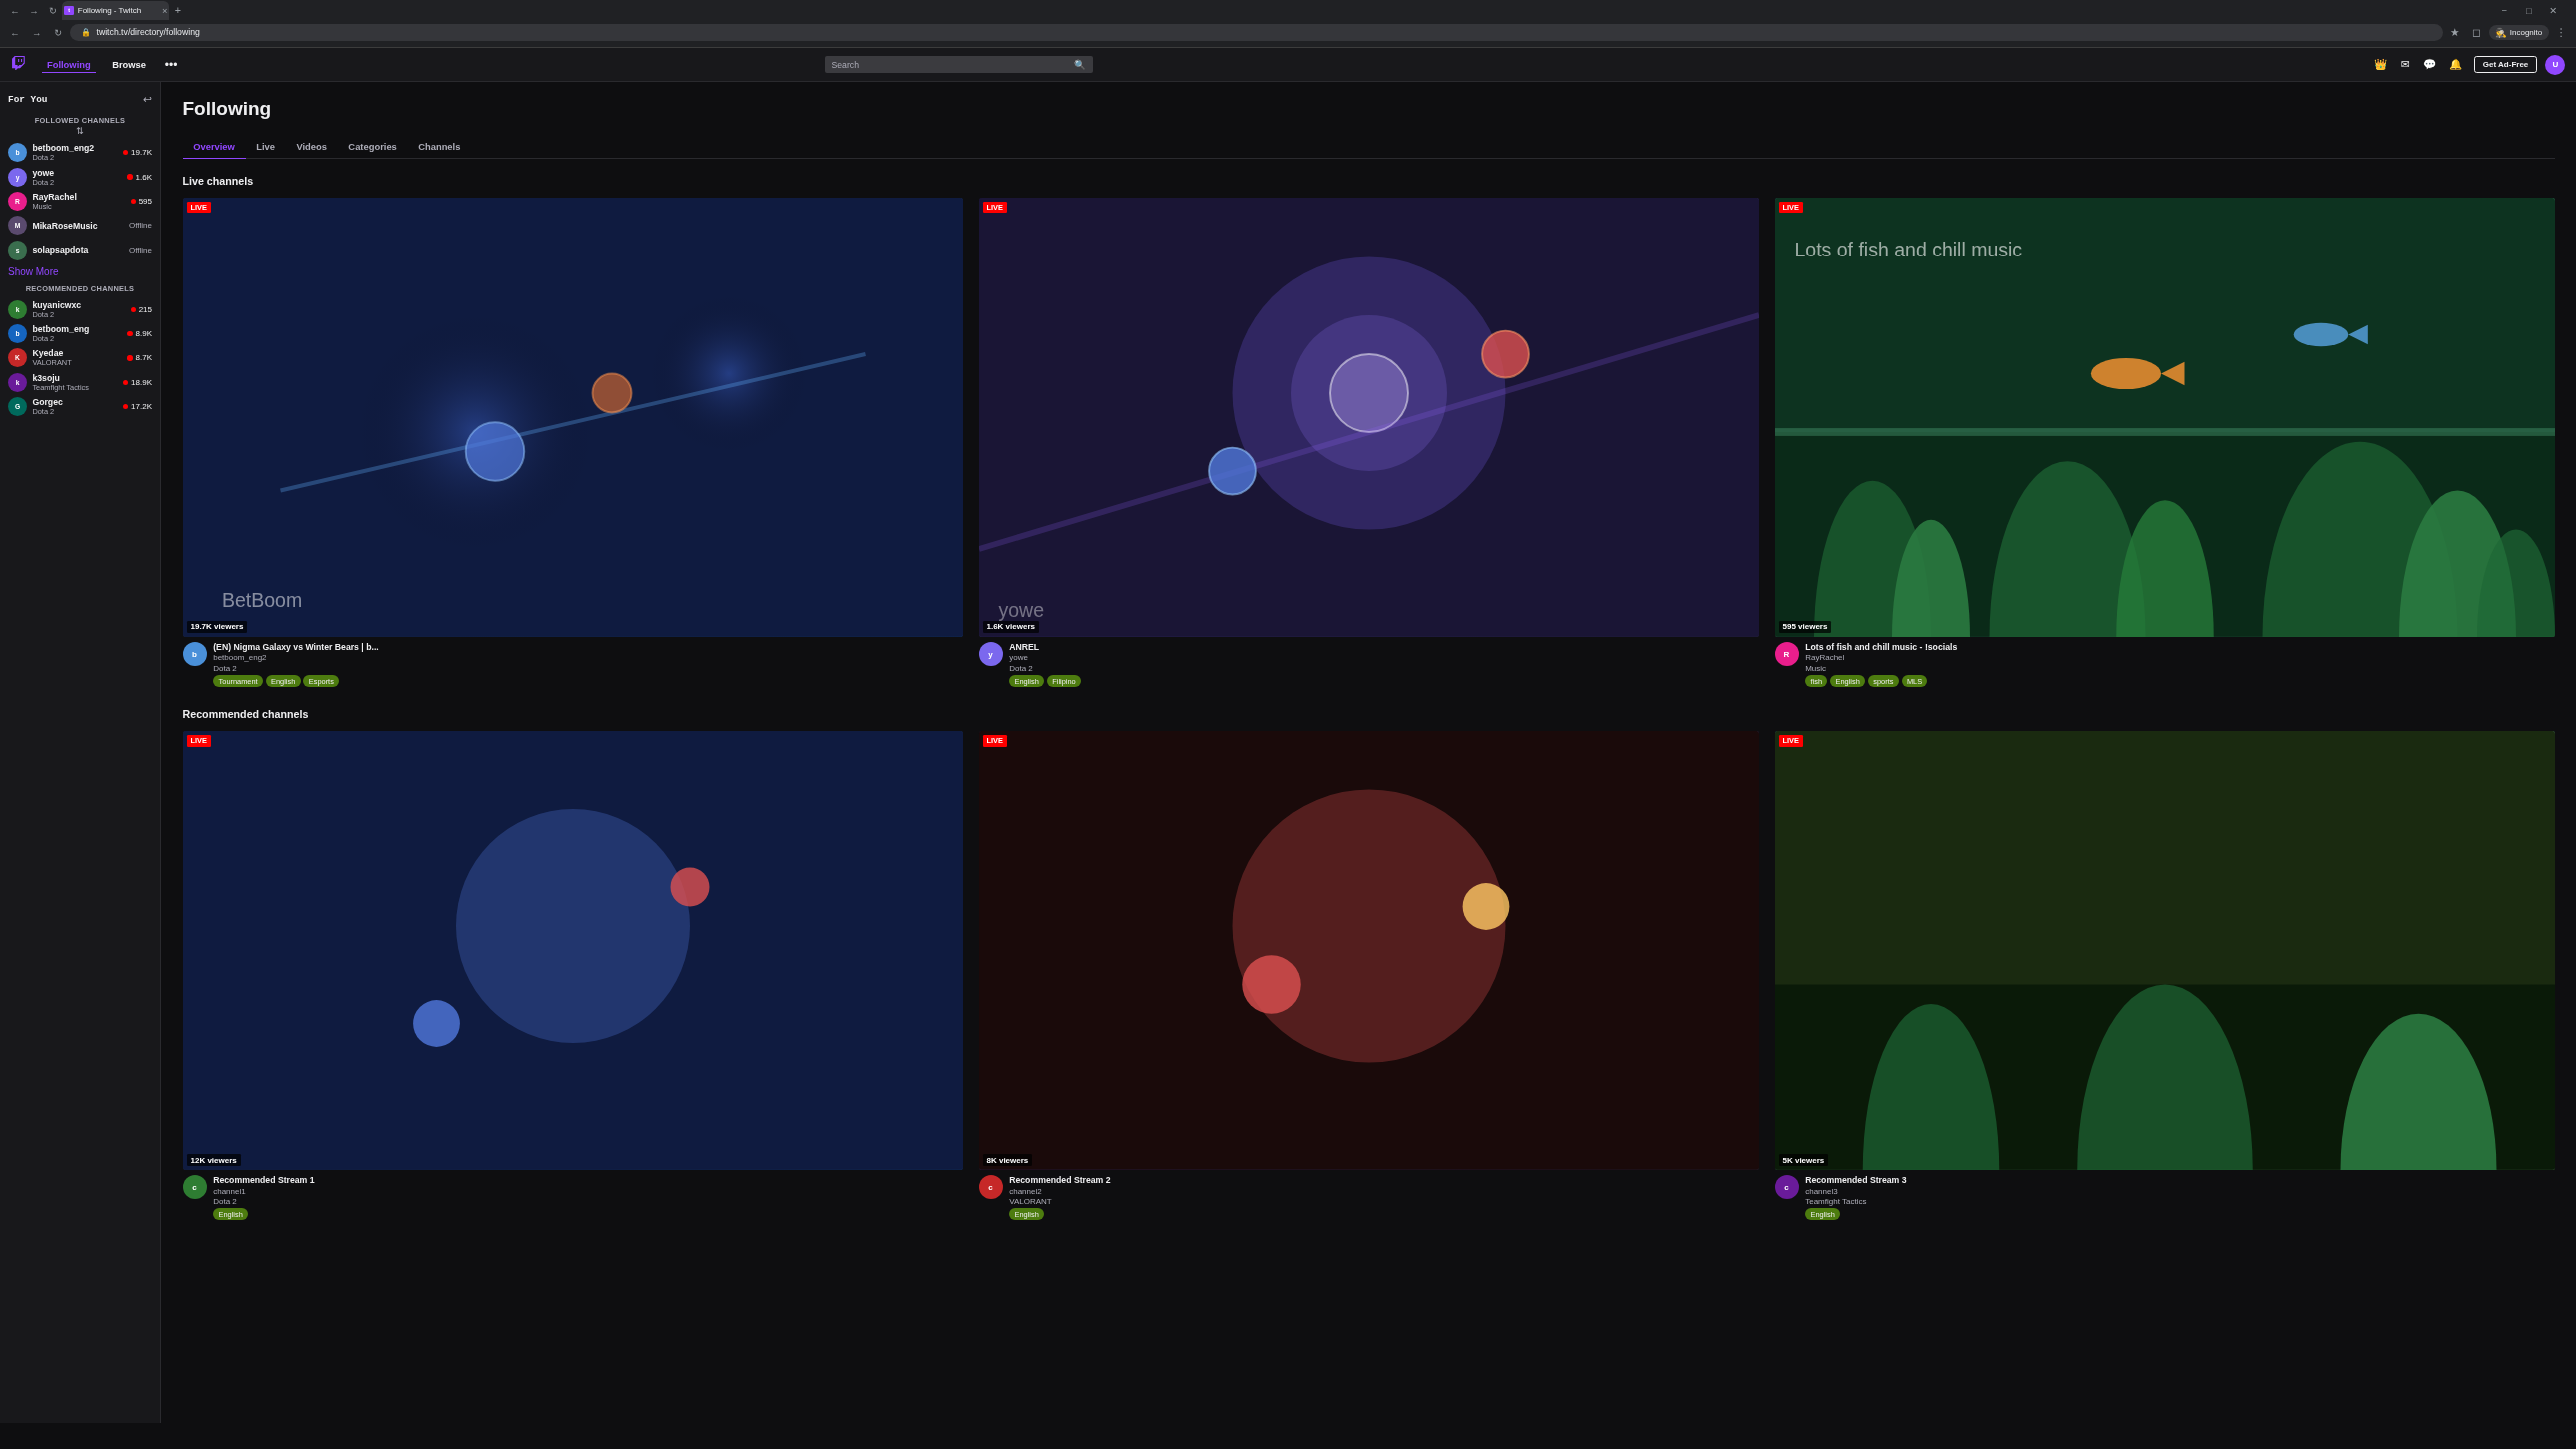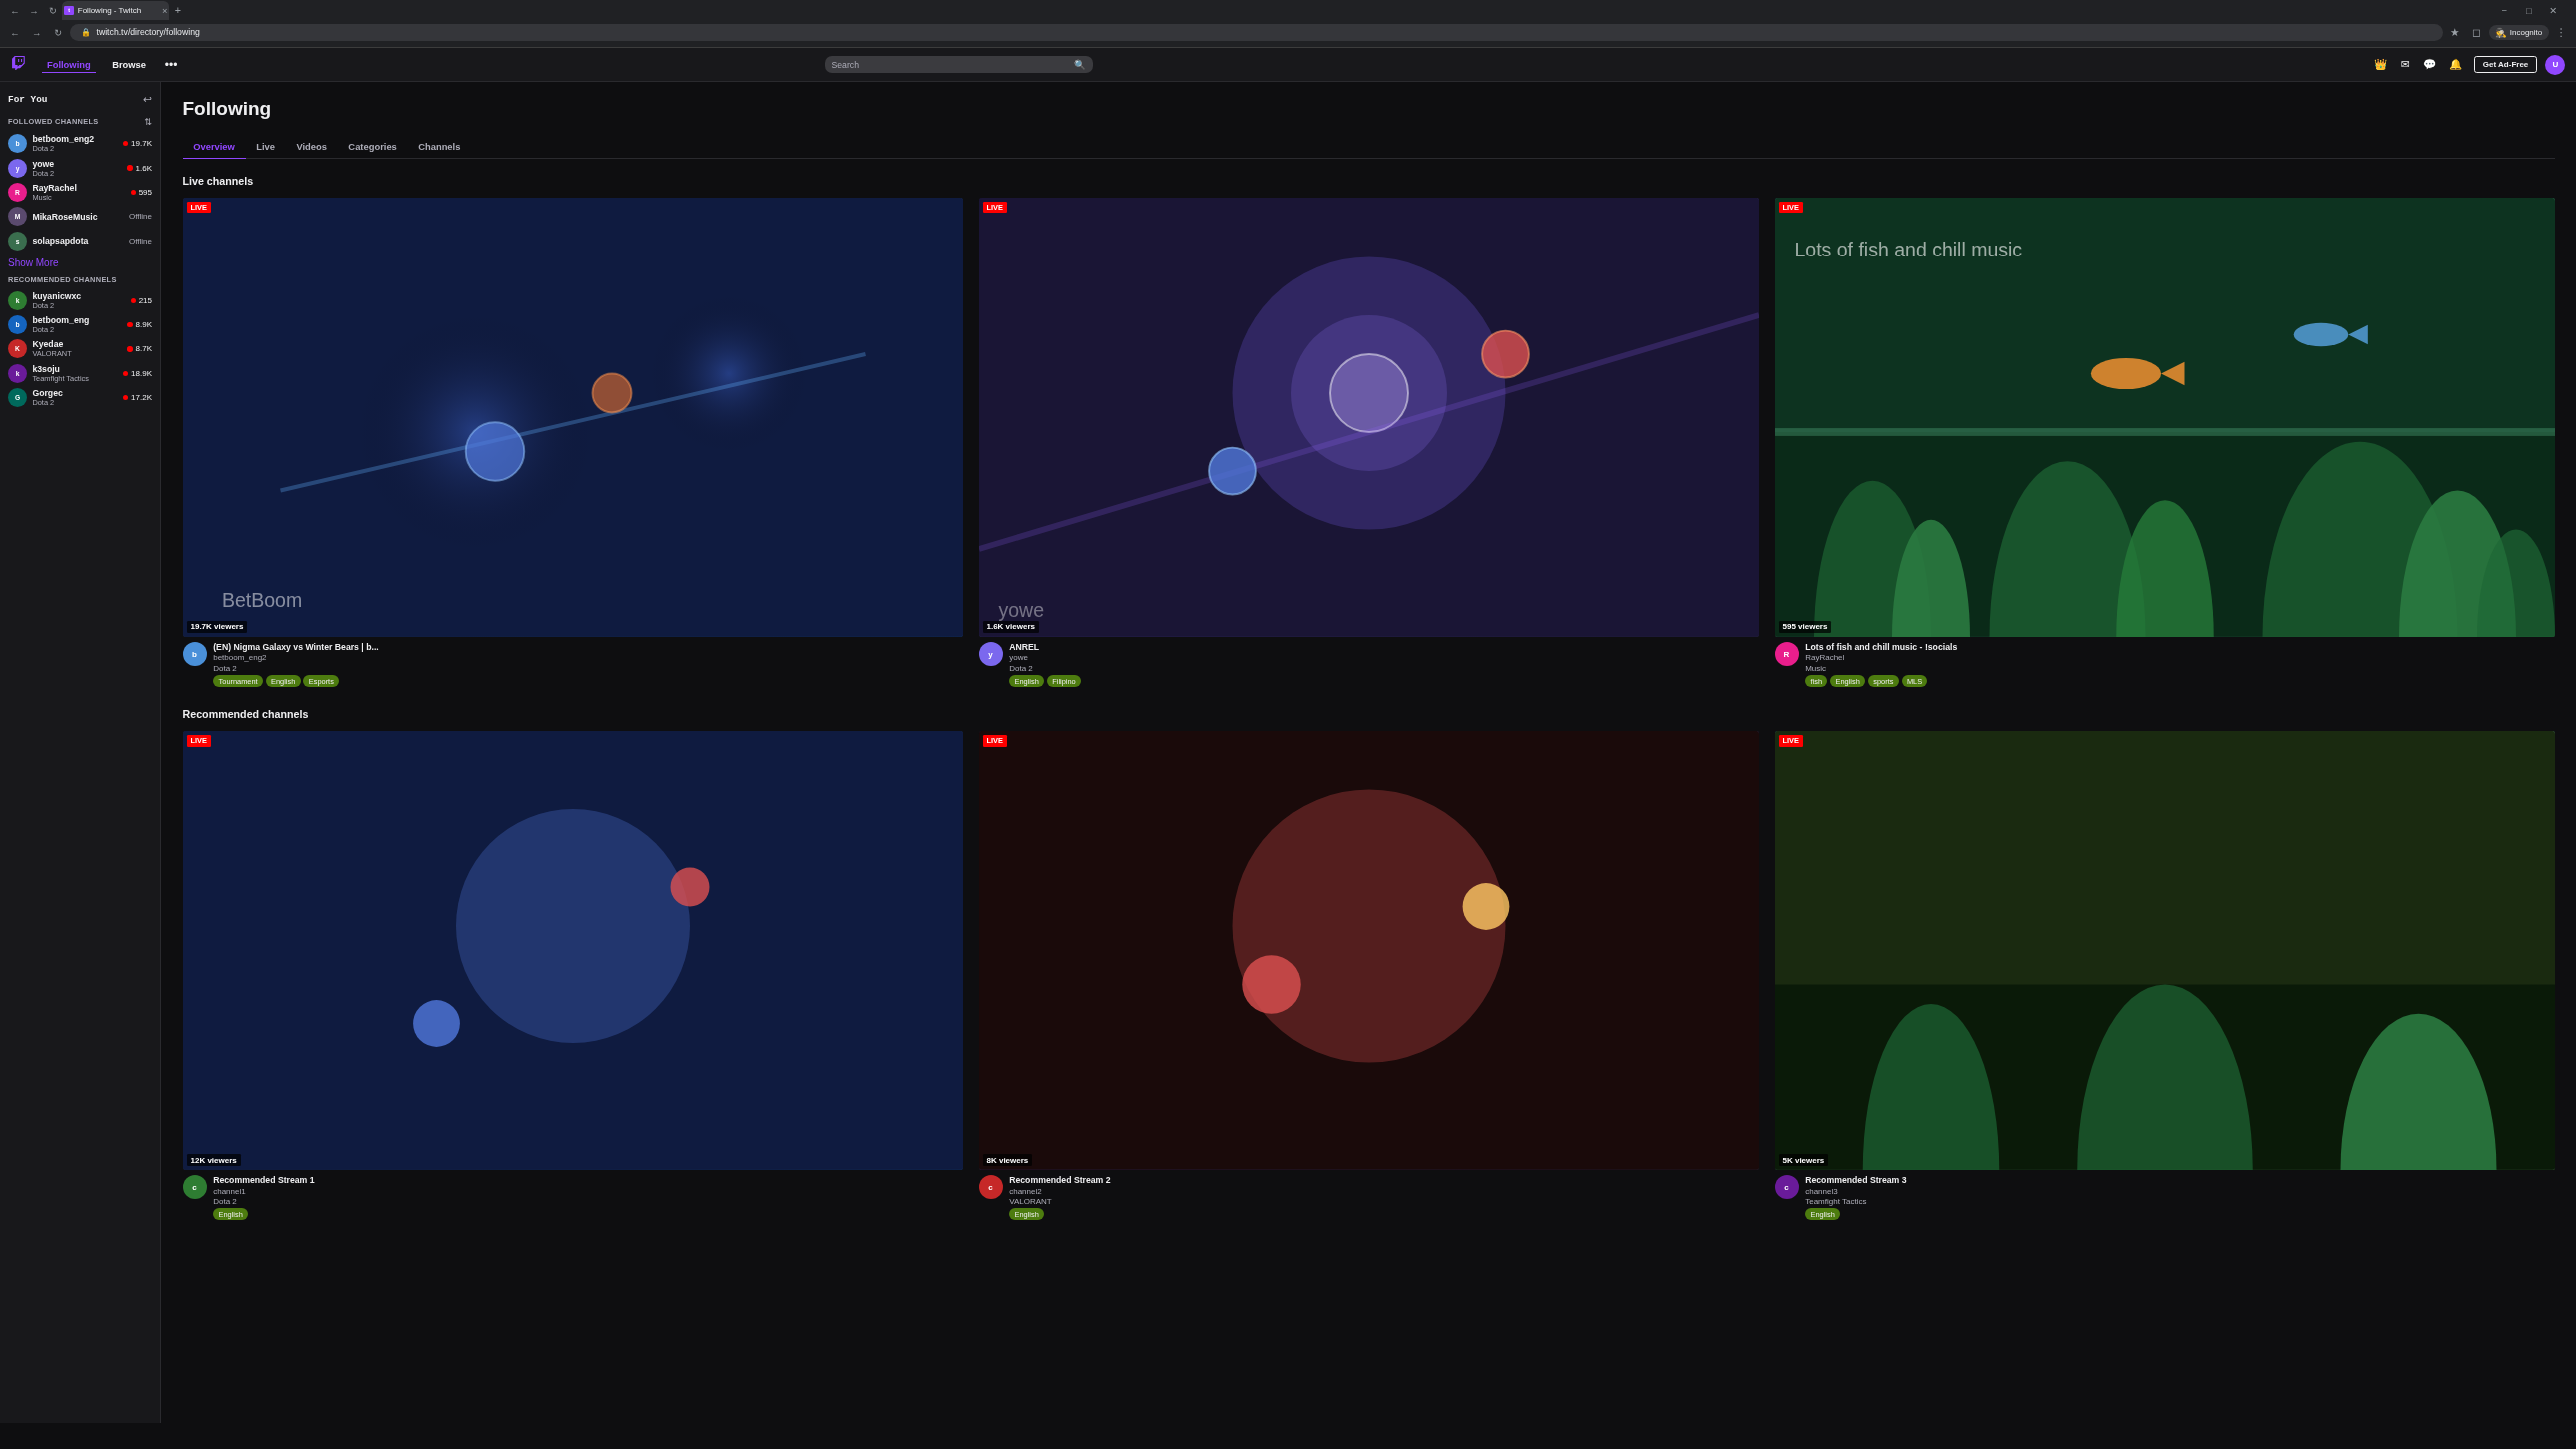--- a/index.html
+++ b/index.html
@@ -147,21 +147,21 @@
       cursor: pointer;
       padding: 2.7px;
     }
     .search-container {
       flex: 1;
       max-width: 268px;
       margin: 0 auto;
       display: flex;
       align-items: center;
       background: #3b3b3f;
-      border-radius: 7px;
+      border-radius: 2px;
       padding: 2.7px 6.7px;
     }
     .search-input {
       background: none;
       border: none;
       color: #efeff1;
       font-size: 8.7px;
       flex: 1;
       outline: none;
     }
@@ -215,20 +215,21 @@
       flex-shrink: 0;
       overflow-y: auto;
       padding: 8px 0;
       border-right: 0.7px solid #2a2a2e;
     }
     .sidebar-section-header {
       display: flex;
       align-items: center;
       justify-content: space-between;
       padding: 2.7px 8px 4px;
+      flex-direction: column;
     }
     .sidebar-section-title {
       font-size: 7.4px;
       font-weight: 700;
       color: #adadb8;
       letter-spacing: 0.3px;
       text-transform: uppercase;
     }
     .sidebar-section-actions {
       display: flex; gap: 4px;

